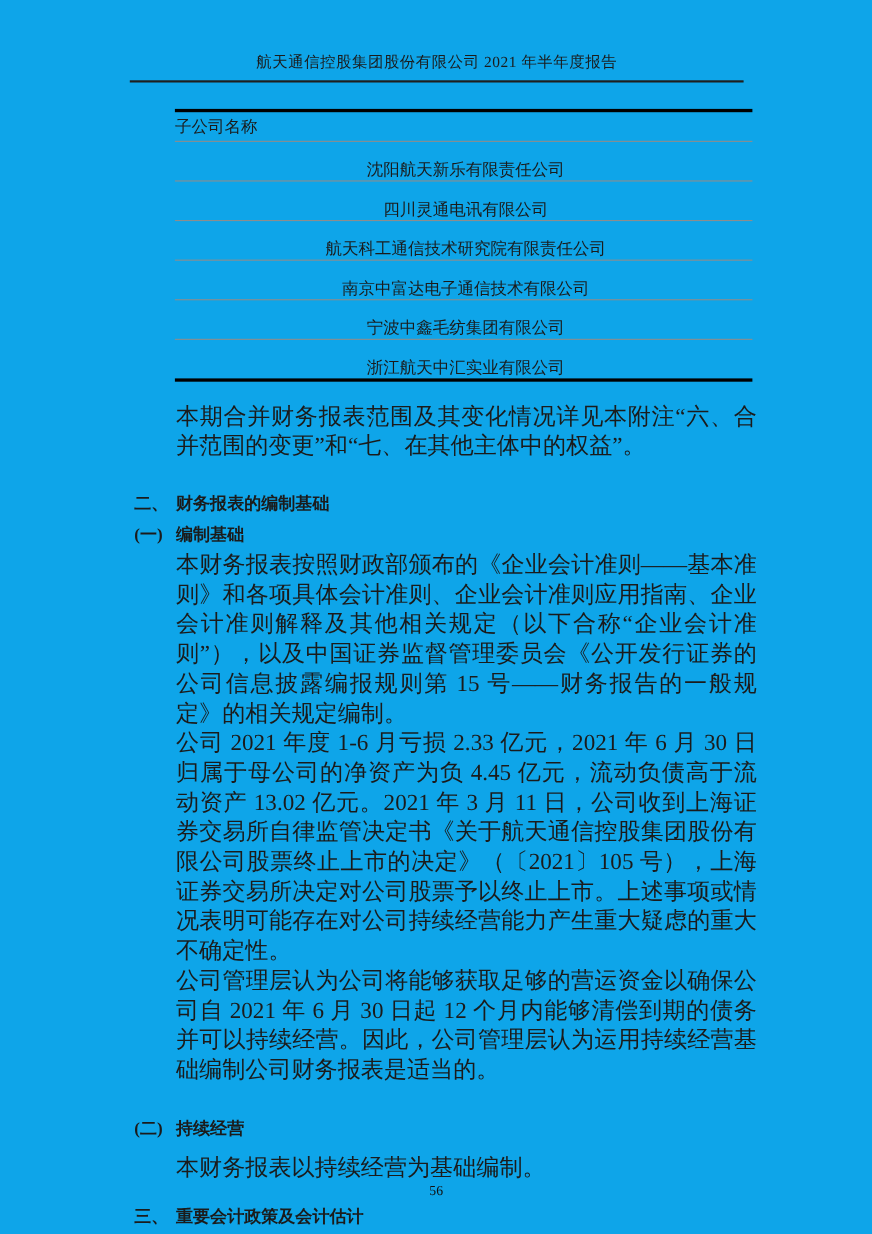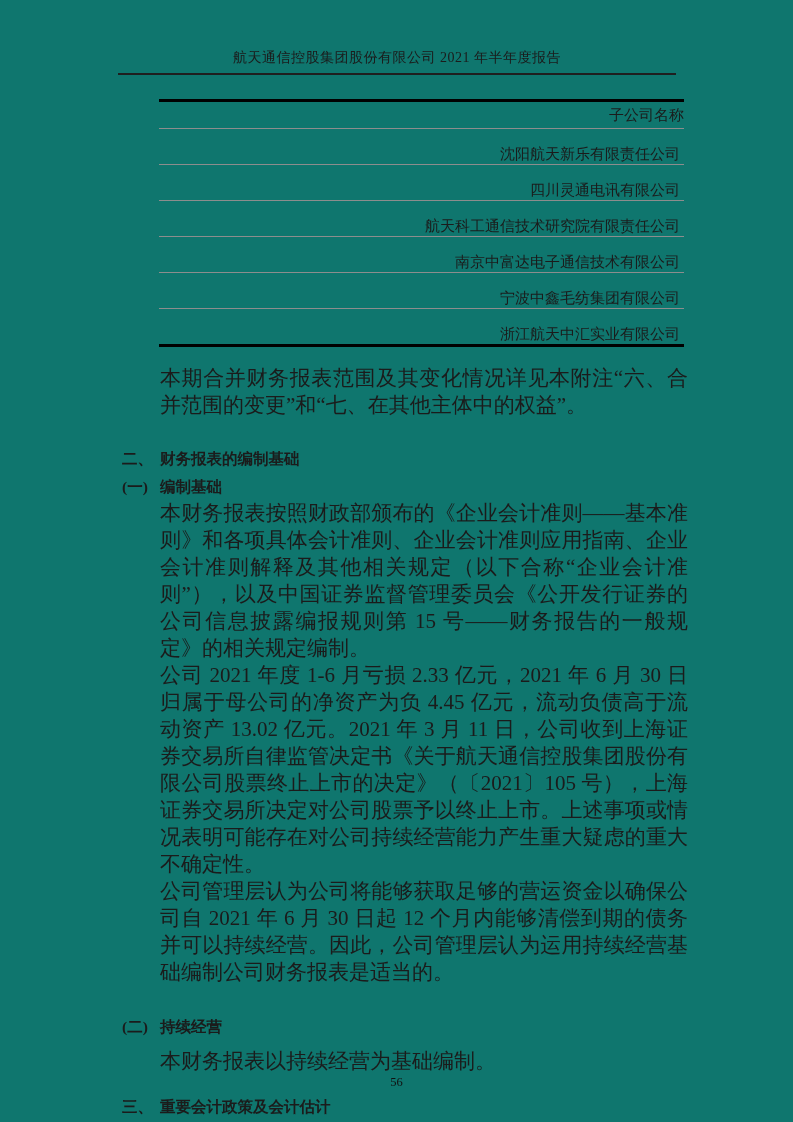--- a/index.html
+++ b/index.html
@@ -8,21 +8,21 @@
     width: 793px; height: 1122px;
     font-family: "Liberation Serif", "DejaVu Serif", serif;
     color: #1b1b1b;
     position: relative;
     overflow: hidden;
   }
   .page {
     position: relative;
     width: 793px; height: 1122px;
     padding-top: 48px;
-    background: #0f766e;
+    background: #0ea5e9;
   }
   
   .header {
     width: 558px;
     margin-left: 118px;
     text-align: center;
     font-size: 14px;
     line-height: 19px;
     padding-bottom: 6px;
     border-bottom: 2px solid #1f1f1f;
@@ -32,27 +32,27 @@
   .subs-table {
     width: 525px;
     margin: 24px 0 0 159px;
     border-collapse: collapse;
     border-top: 3px solid #000;
     border-bottom: 3px solid #000;
     font-size: 15px;
   }
   .subs-table th {
     font-weight: normal;
-    text-align: right;
+    text-align: left;
     height: 28px;
     padding: 0;
     border-bottom: 1px solid #8d8d8d;
   }
   .subs-table td {
-    text-align: right;
+    text-align: center;
     height: 28px;
     padding: 16px 4px 0 8px;
     border-bottom: 1px solid #8d8d8d;
   }
   .subs-table tr:last-child td { border-bottom: none; }
   
   .body-par {
     margin-left: 160px;
     width: 528px;
     font-size: 21px;

